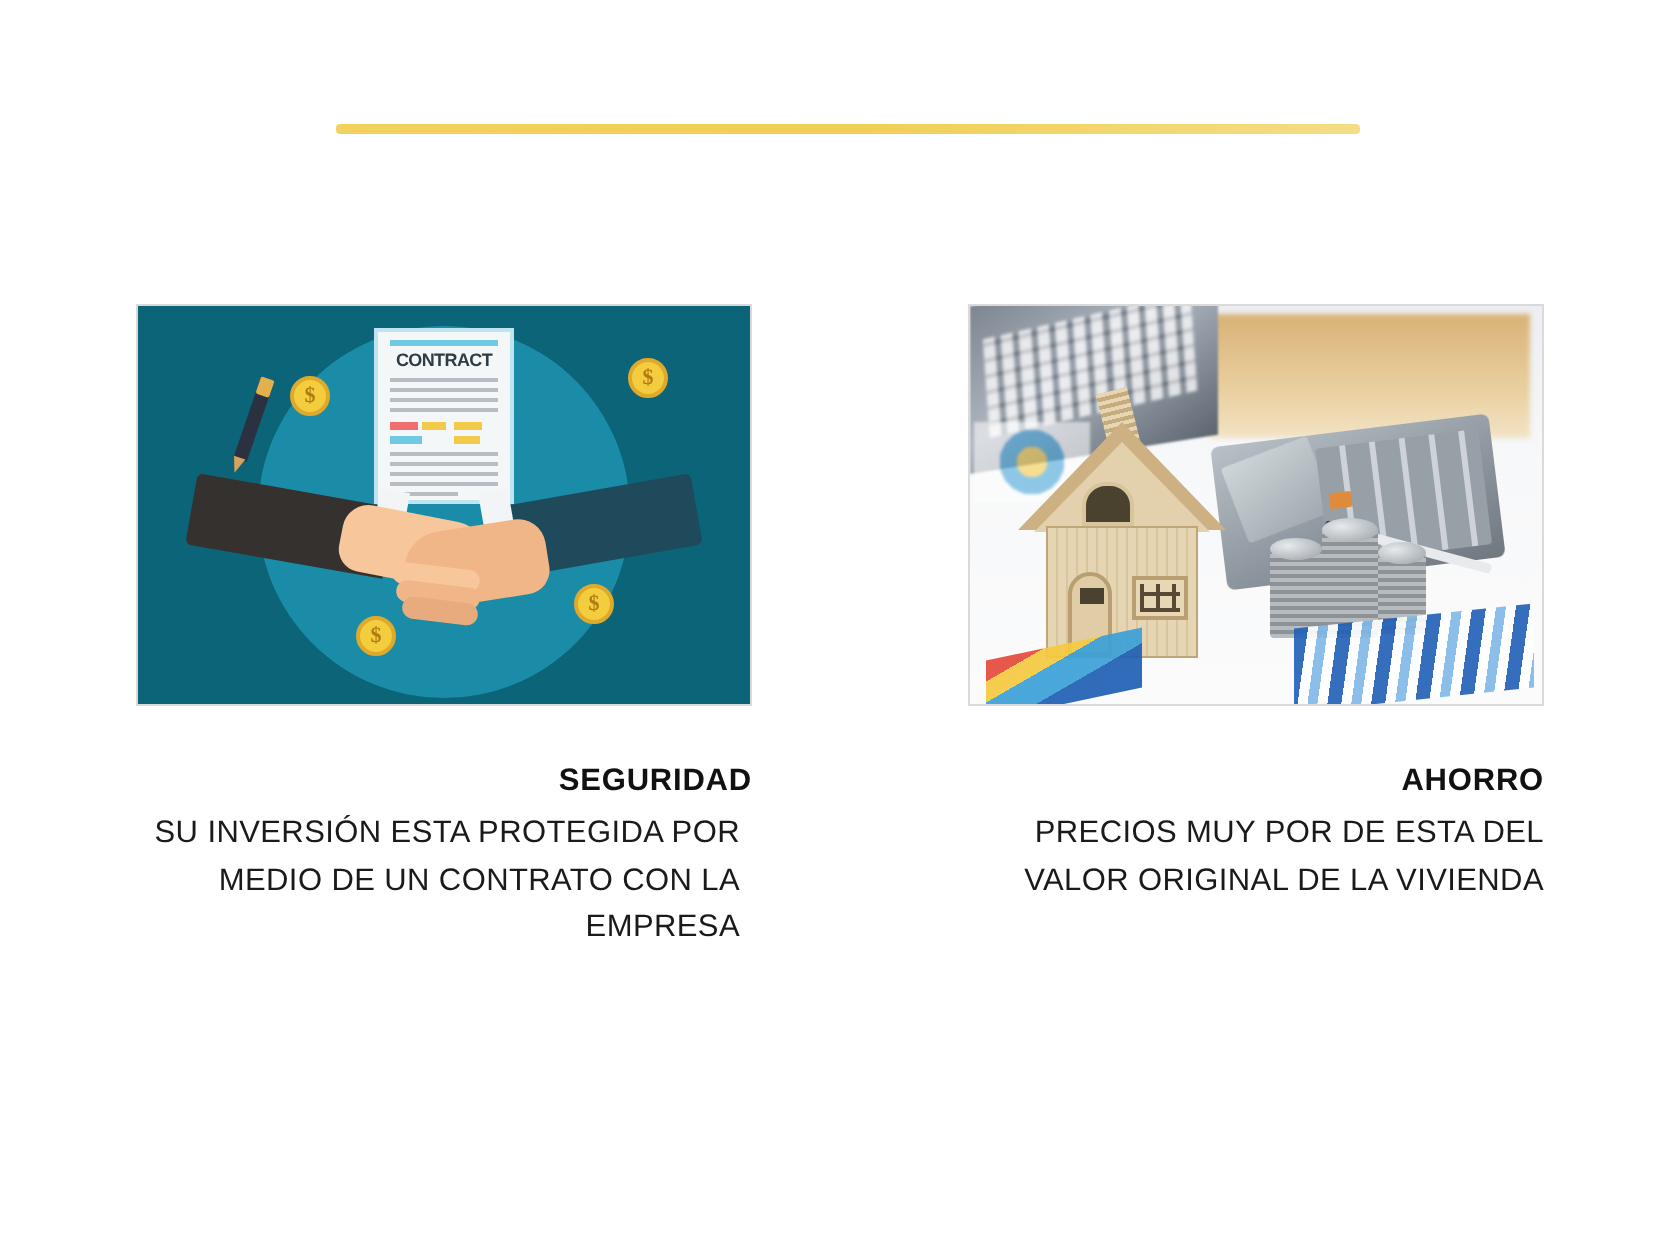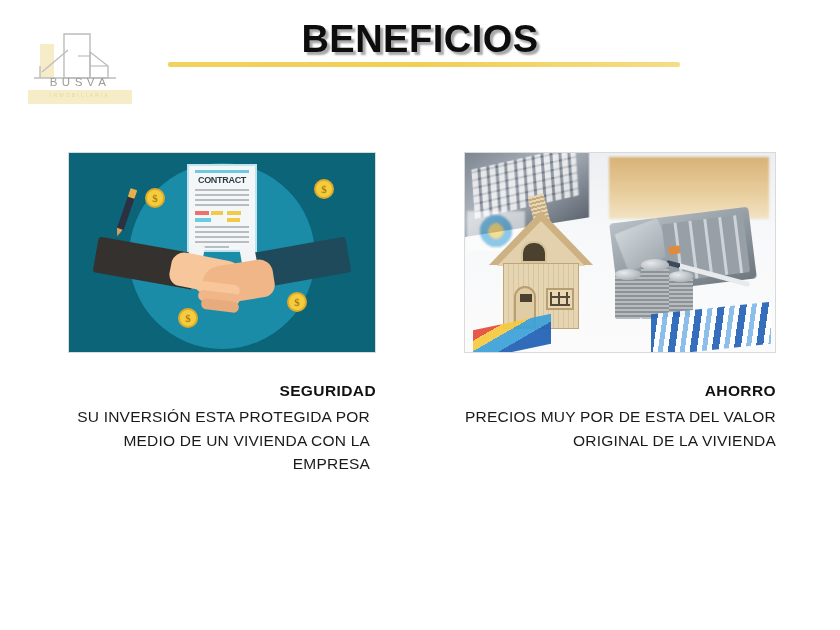--- a/index.html
+++ b/index.html
@@ -62,21 +62,21 @@
     position: absolute;
     left: 168px; top: 62px;
     width: 512px; height: 5px;
     background: linear-gradient(90deg,#f2d25e 0%, #f0cf55 50%, #f5dd86 100%);
     border-radius: 2px;
   }
 
   
   .card { position: absolute; }
   .card-left  { left: 68px;  top: 152px; width: 308px; }
-  .card-right { left: 464px; top: 152px; width: 312px; }
+  .card-right { left: 484px; top: 152px; width: 288px; }
 
   .figure {
     position: relative;
     width: 100%;
     height: 201px;
     overflow: hidden;
     border: 1px solid #dadada;
     padding-left: 48px;
   }
 
@@ -395,37 +395,21 @@
     color: #1a1a1a;
   }
   .cap-left-body  { padding: 0 6px; }
   .cap-right-body { padding: 0 0px; }
 </style>
 </head>
 <body>
 
 <div class="slide">
 
-  <div class="logo">
-    <svg class="logo-mark" viewBox="0 0 108 82">
-      <rect x="14" y="18" width="14" height="34" fill="#f6edc8"></rect>
-      <path d="M38 8 h26 v44 h-26 z" fill="none" stroke="#bcbcbc" stroke-width="1.4"></path>
-      <path d="M64 26 l18 14 v12 h-18 z" fill="none" stroke="#bcbcbc" stroke-width="1.4"></path>
-      <path d="M16 46 l26 -22" fill="none" stroke="#bcbcbc" stroke-width="1.4"></path>
-      <path d="M14 40 v12" fill="none" stroke="#bcbcbc" stroke-width="1.4"></path>
-      <path d="M8 52 h82" fill="none" stroke="#bcbcbc" stroke-width="1.4"></path>
-      <path d="M52 30 h12" fill="none" stroke="#bcbcbc" stroke-width="1.2"></path>
-      <path d="M64 40 h18" fill="none" stroke="#bcbcbc" stroke-width="1.2"></path>
-    </svg>
-    <div class="logo-word">BUSVA</div>
-    <div class="logo-band"></div>
-    <div class="logo-sub">INMOBILIARIA</div>
-  </div>
-
-  <div class="title">BENEFICIOS</div>
+
   <div class="title-rule"></div>
 
   <div class="card card-left">
 
     <div class="figure">
       <div class="illo">
         <div class="illo-circle"></div>
 
         <div class="doc">
           <div class="doc-bar"></div>
@@ -467,21 +451,21 @@
 
         <div class="coin coin-1">$</div>
         <div class="coin coin-2">$</div>
         <div class="coin coin-3">$</div>
         <div class="coin coin-4">$</div>
       </div>
     </div>
 
     <div class="caption">
       <div class="cap-title">SEGURIDAD</div>
-      <div class="cap-body cap-left-body">SU INVERSIÓN ESTA PROTEGIDA POR MEDIO DE UN VIVIENDA CON LA EMPRESA</div>
+      <div class="cap-body cap-left-body">SU INVERSIÓN ESTA PROTEGIDA POR MEDIO DE UN CONTRATO CON LA EMPRESA</div>
     </div>
   </div>
 
   <div class="card card-right">
 
     <div class="figure">
       <div class="photo">
         <div class="p-desk"></div>
         <div class="p-board"></div>
 

